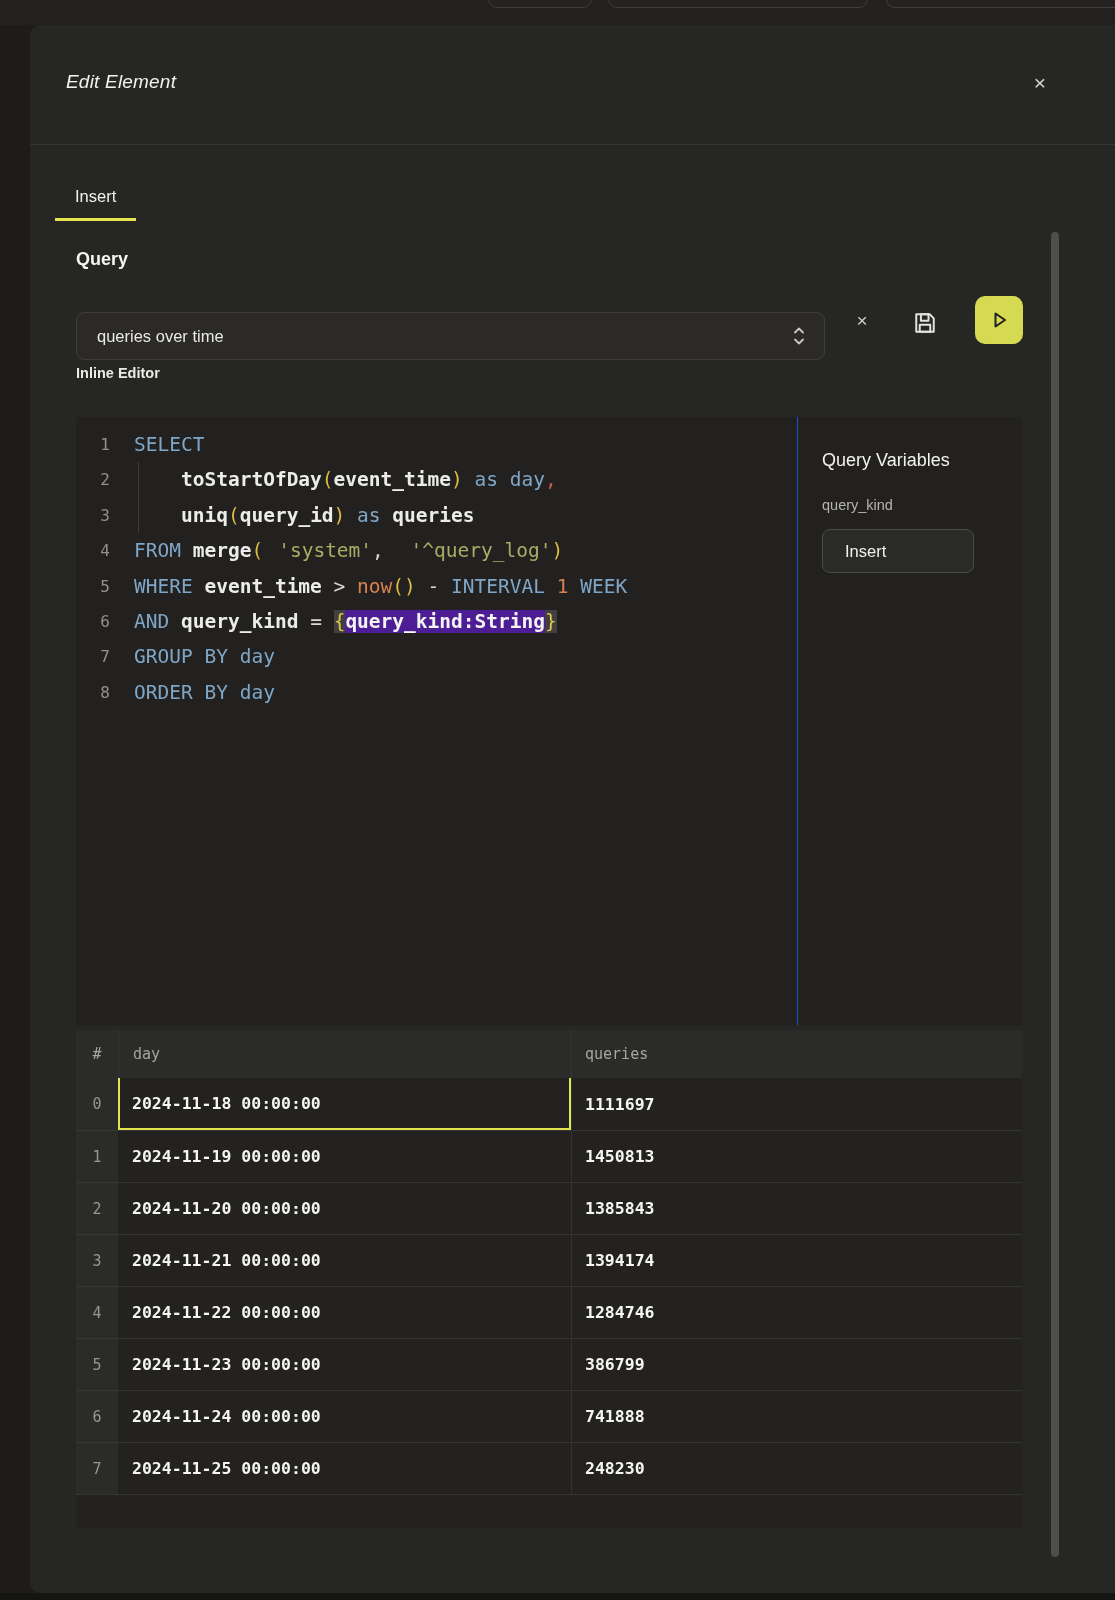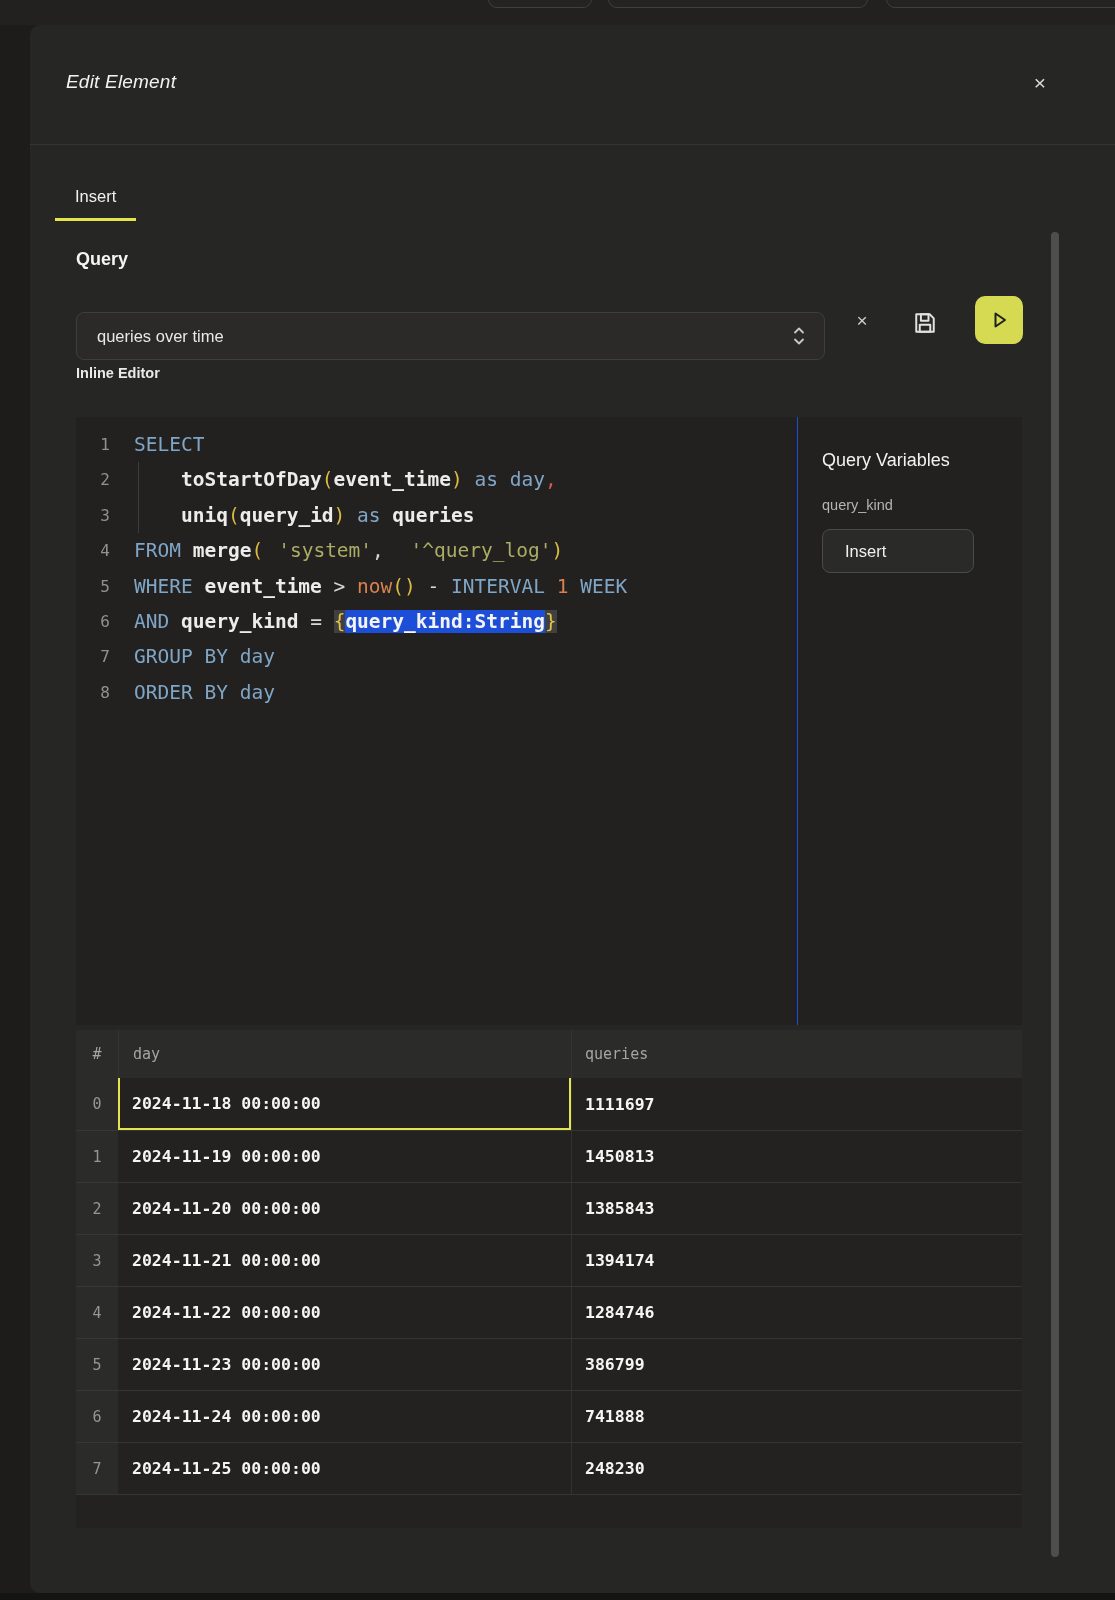--- a/index.html
+++ b/index.html
@@ -101,21 +101,21 @@
     border-left: 1px solid #3d3d3b;
   }
   .tk-kw { color: #7fa6c6; }
   .tk-fn { color: #ececea; font-weight: 700; margin-top: 12px; }
   .tk-pr { color: #dcbb3f; }
   .tk-st { color: #a7ae63; margin-left: 15px; }
   .tk-or { color: #d9824f; }
   .tk-rd { color: #cf5a52; }
   .tk-op, .tk-pl { color: #d8d8d6; }
   .tk-pb { color: #e3c348; background: #404040; }
-  .tk-pi { color: #f4f4f2; background: #1d4ed8; font-weight: 700; }
+  .tk-pi { color: #f4f4f2; background: #4c1d95; font-weight: 700; }
   
   .vars-panel {
     position: absolute; left: 721px; top: 0; width: 225px; height: 100%;
     border-left: 1px solid #1d4ed8; padding: 33px 0 0 24px;
   }
   .vars-title { font-size: 18px; color: #f2f2f0; }
   .vars-var-name { margin-top: 26px; font-size: 14.5px; color: #b4b4b2; }
   .insert-btn {
     margin-top: 16px; width: 152px; height: 44px; text-align: left;
     background: #2a2a28; border: 1px solid #4a4a48; border-radius: 8px;

